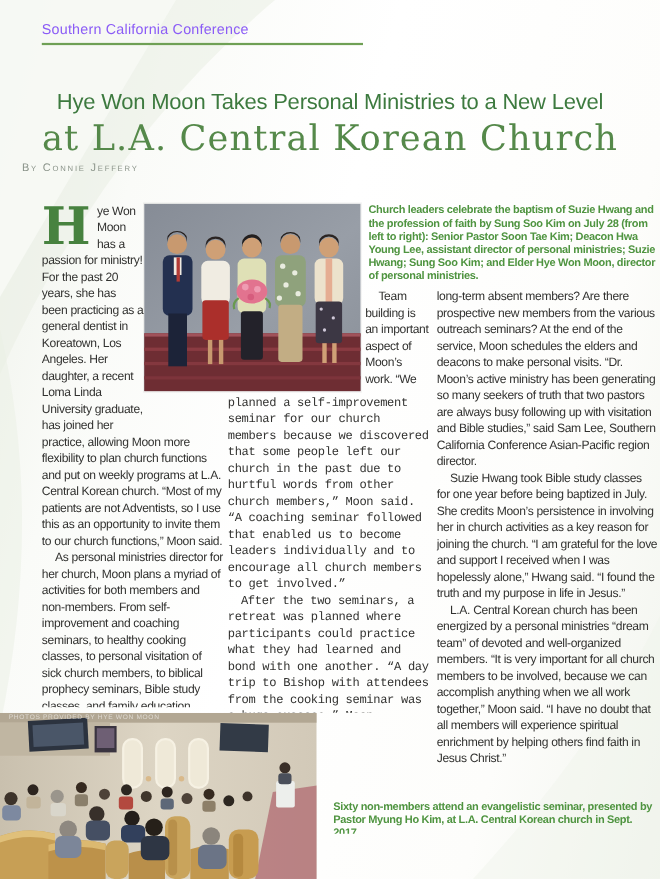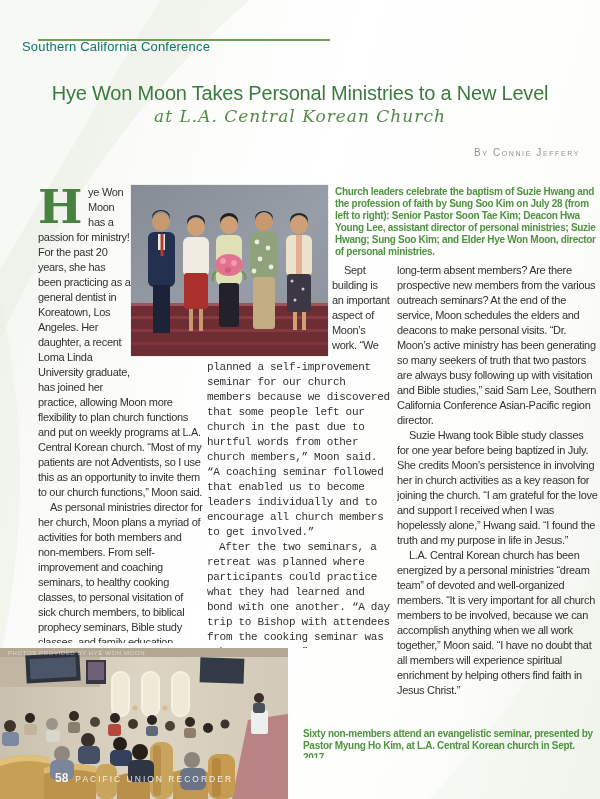--- a/index.html
+++ b/index.html
@@ -4,28 +4,28 @@
 <style>
   html,body{margin:0;padding:0;}
   body{
     width:600px;height:799px;overflow:hidden;position:relative;
     font-family:"Liberation Sans",sans-serif;
     background:linear-gradient(105deg,#edf1e9 0%,#fafbf8 20%,#ffffff 45%,#fdfdfb 78%,#f1f4ed 100%);
   }
   .page{position:absolute;inset:0;}
   #bg-decor{position:absolute;inset:0;z-index:0;}
   
-  .eyebrow{position:absolute;left:22px;top:19px;font-size:13px;color:#0f766e;letter-spacing:.2px;z-index:3;margin-top:20px;}
+  .eyebrow{position:absolute;left:38px;top:19px;font-size:13px;color:#8b5cf6;letter-spacing:.2px;z-index:3;}
   .eyebrow-rule{position:absolute;left:38px;top:39px;width:292px;height:2px;background:#6fa055;z-index:3;}
   
   .headline{position:absolute;left:20px;top:82px;width:560px;text-align:center;z-index:3;
     font-weight:normal;font-size:20px;letter-spacing:-.2px;color:#3d7a3f;}
   .script-sub{position:absolute;left:20px;top:106px;width:560px;text-align:center;z-index:3;
-    font-family:"DejaVu Serif",serif;font-style:italic;font-size:17px;letter-spacing:1px;color:#55894a;}
-  .byline{position:absolute;left:20px;top:147px;width:560px;text-align:right;z-index:3;
+    font-family:"DejaVu Serif",serif;font-size:32px;letter-spacing:1px;color:#55894a;}
+  .byline{position:absolute;left:20px;top:147px;width:560px;text-align:left;z-index:3;
     font-variant:small-caps;font-size:10px;letter-spacing:1.6px;color:#8b948a;}
   
   .bodytext{font-size:11px;line-height:15px;letter-spacing:-.3px;color:#323230;text-align:left;}
   .bodytext p{margin:0;}
   .bodytext p.indent{text-indent:12px;}
   
   .col1{position:absolute;left:38px;top:185px;width:165px;height:458px;overflow:hidden;z-index:2;}
   .wrap-spacer-right{float:right;width:72px;height:200px;}
   .dropcap{float:left;font-family:"DejaVu Serif",serif;font-weight:bold;color:#47823f;
     font-size:47px;line-height:39px;margin:2px 6px 0 0;}
@@ -134,21 +134,21 @@
 
   <div class="caption caption1">Church leaders celebrate the baptism of Suzie Hwang and the profession of faith by Sung Soo Kim on July 28 (from left to right): Senior Pastor Soon Tae Kim; Deacon Hwa Young Lee, assistant director of personal ministries; Suzie Hwang; Sung Soo Kim; and Elder Hye Won Moon, director of personal ministries.</div>
 
   <div class="col1 bodytext">
     <div class="wrap-spacer-right"></div>
     <p><span class="dropcap">H</span><span>ye Won Moon has a passion for ministry! For the past 20 years, she has been practicing as a general dentist in Koreatown, Los Angeles. Her daughter, a recent Loma Linda University graduate, has joined her practice, allowing Moon more flexibility to plan church functions and put on weekly programs at L.A. Central Korean church. “Most of my patients are not Adventists, so I use this as an opportunity to invite them to our church functions,” Moon said.</span></p>
     <p class="indent">As personal ministries director for her church, Moon plans a myriad of activities for both members and non-members. From self-improvement and coaching seminars, to healthy cooking classes, to personal visitation of sick church members, to biblical prophecy seminars, Bible study classes, and family education seminars, the way Moon shares her faith and involves church members is taking the church to a new level of engagement with the community.</p>
   </div>
 
   <div class="col2-a bodytext">
-    <p class="indent">Sept building is an important aspect of Moon’s work. “We</p>
+    <p class="indent">Team building is an important aspect of Moon’s work. “We</p>
   </div>
   <div class="col2-b bodytext">
     <p>planned a self-improvement seminar for our church members because we discovered that some people left our church in the past due to hurtful words from other church members,” Moon said. “A coaching seminar followed that enabled us to become leaders individually and to encourage all church members to get involved.”</p>
     <p class="indent">After the two seminars, a retreat was planned where participants could practice what they had learned and bond with one another. “A day trip to Bishop with attendees from the cooking seminar was a huge success,” Moon recalled, “and spontaneous short trips in nature after church have created an opportunity for us to engage on a personal level with new church members.”</p>
   </div>
 
   <div class="col3 bodytext">
     <p>long-term absent members? Are there prospective new members from the various outreach seminars? At the end of the service, Moon schedules the elders and deacons to make personal visits. “Dr. Moon’s active ministry has been generating so many seekers of truth that two pastors are always busy following up with visitation and Bible studies,” said Sam Lee, Southern California Conference Asian-Pacific region director.</p>
     <p class="indent">Suzie Hwang took Bible study classes for one year before being baptized in July. She credits Moon’s persistence in involving her in church activities as a key reason for joining the church. “I am grateful for the love and support I received when I was hopelessly alone,” Hwang said. “I found the truth and my purpose in life in Jesus.”</p>
     <p class="indent">L.A. Central Korean church has been energized by a personal ministries “dream team” of devoted and well-organized members. “It is very important for all church members to be involved, because we can accomplish anything when we all work together,” Moon said. “I have no doubt that all members will experience spiritual enrichment by helping others find faith in Jesus Christ.”</p>
@@ -233,18 +233,14 @@
         <circle cx="192" cy="112" r="8" fill="#8b857c"></circle>
         <rect x="180" y="120" width="26" height="22" rx="6" fill="#6b7486"></rect>
       </g>
     </svg>
   </div>
 
   <div class="photo-credit">Photos provided by Hye Won Moon</div>
 
   <div class="caption caption2">Sixty non-members attend an evangelistic seminar, presented by Pastor Myung Ho Kim, at L.A. Central Korean church in Sept. 2017.</div>
 
-  <div class="footer">
-    <span class="pagenum">58</span>
-    <span class="pub">PACIFIC UNION RECORDER</span>
-  </div>
 
 </div>
 
 </body></html>

